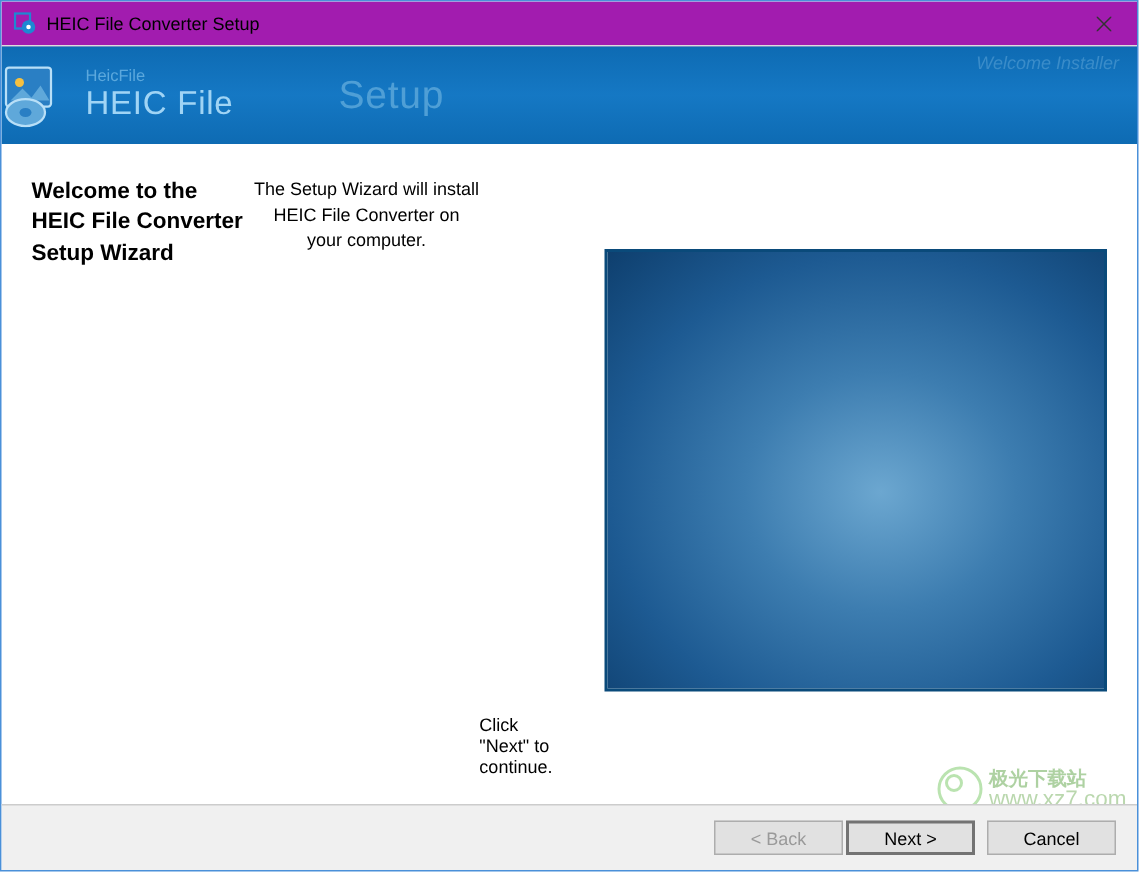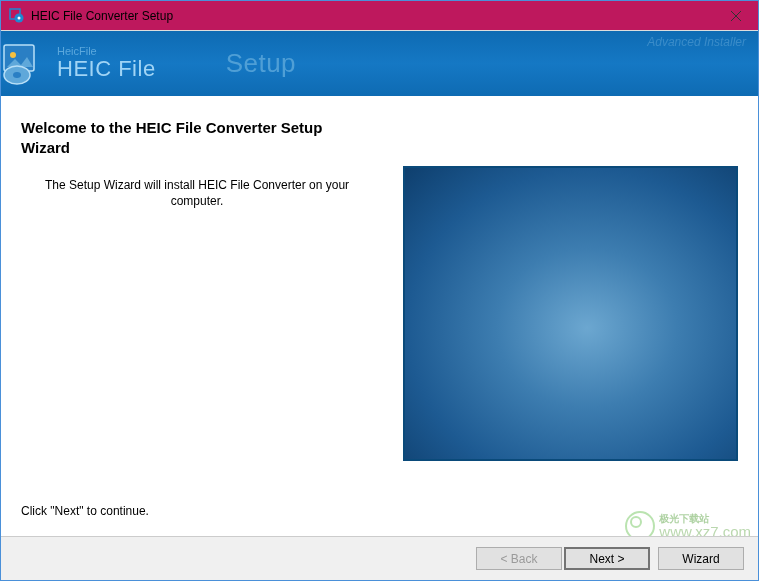--- a/index.html
+++ b/index.html
@@ -6,21 +6,21 @@
     body {
       font-family: "Segoe UI", Tahoma, sans-serif;
       background: #fff;
       width: 759px;
       height: 581px;
       overflow: hidden;
       border: 1px solid #4a90d9;
     }
     .titlebar {
       height: 30px;
-      background: #be185d;
+      background: #a21caf;
       border-bottom: 1px solid #ddd;
       display: flex;
       align-items: center;
       padding-left: 8px;
       position: relative;
     }
     .titlebar-icon {
       width: 16px;
       height: 16px;
       margin-right: 6px;
@@ -89,21 +89,21 @@
       font-style: italic;
     }
     .content {
       height: 440px;
       display: flex;
       padding: 22px 20px 18px 20px;
     }
     .left-panel {
       flex: 1;
       display: flex;
-      flex-direction: column;
+      flex-direction: row;
       padding-right: 30px;
     }
     .welcome-heading {
       font-size: 15px;
       font-weight: bold;
       color: #000;
       margin-bottom: 18px;
       line-height: 1.35;
     }
     .description {
@@ -184,21 +184,21 @@
       width: 12px; height: 12px;
       border-radius: 50%;
       border: 2px solid rgba(120,200,100,0.6);
       top: 3px; left: 3px;
     }
     .watermark-text {
       display: flex;
       flex-direction: column;
       line-height: 1;
     }
-    .wm-cn { font-size: 10px; color: rgba(120,180,100,0.7); font-weight: bold; font-family: Liberation Serif, serif; }
+    .wm-cn { font-size: 13px; color: rgba(120,180,100,0.7); font-weight: bold; font-family: Liberation Serif, serif; }
     .wm-url { font-size: 15px; color: rgba(140,190,120,0.7); }
   </style>
 </head>
 <body>
 
 <div class="titlebar">
   <span class="titlebar-icon">
     <svg width="16" height="16" viewBox="0 0 16 16">
       <rect x="1" y="1" width="10" height="10" fill="none" stroke="#1e88d2" stroke-width="1.5"></rect>
       <circle cx="10" cy="10" r="4.5" fill="#1e88d2"></circle>
@@ -222,21 +222,21 @@
       <path d="M6 24 L14 16 L20 22 L26 14 L32 24 Z" fill="#5fa8da"></path>
       <ellipse cx="16" cy="32" rx="13" ry="9" fill="#5fa8da" stroke="#b8dff7" stroke-width="1.5"></ellipse>
       <ellipse cx="16" cy="32" rx="4" ry="3" fill="#2a7fc4"></ellipse>
     </svg>
   </div>
   <div class="banner-text-group">
     <span class="banner-small">HeicFile</span>
     <span class="banner-large">HEIC File</span>
   </div>
   <span class="banner-setup">Setup</span>
-  <span class="banner-adv">Advanced Installer</span>
+  <span class="banner-adv">Welcome Installer</span>
 </div>
 
 <div class="content">
   <div class="left-panel">
     <div class="welcome-heading">Welcome to the HEIC File Converter Setup Wizard</div>
     <div class="description">The Setup Wizard will install HEIC File Converter on your computer.</div>
     <div class="continue-text">Click "Next" to continue.</div>
   </div>
   <div class="right-panel">
     <div class="preview-box"></div>
@@ -249,14 +249,14 @@
   </div>
   <div class="watermark-text">
     <span class="wm-cn">极光下载站</span>
     <span class="wm-url">www.xz7.com</span>
   </div>
 </div>
 
 <div class="button-bar">
   <button class="btn" disabled="">&lt; Back</button>
   <button class="btn btn-primary">Next &gt;</button>
-  <button class="btn btn-cancel">Wizard</button>
+  <button class="btn btn-cancel">Cancel</button>
 </div>
 
 </body></html>

